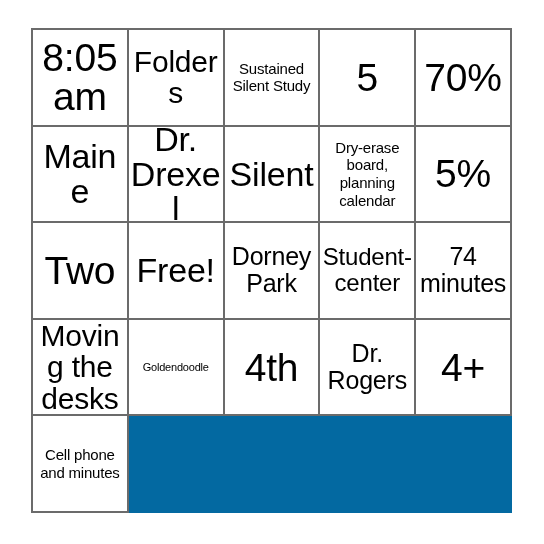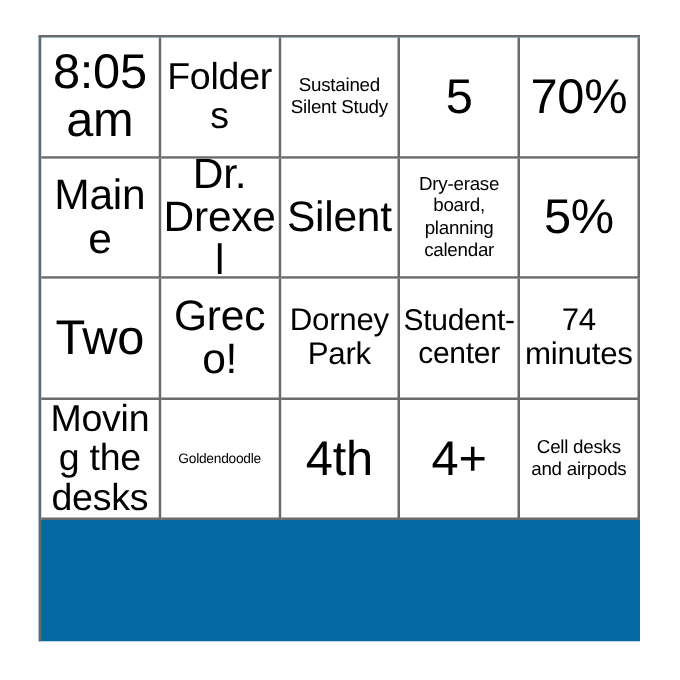--- a/index.html
+++ b/index.html
@@ -92,39 +92,42 @@
     <div class="cell fs-xs">
       <span class="cell-text">Dry-erase board, planning calendar</span>
     </div>
     <div class="cell fs-xxl">
       <span class="cell-text">5%</span>
     </div>
     <div class="cell fs-xxl">
       <span class="cell-text">Two</span>
     </div>
     <div class="cell fs-xl">
-      <span class="cell-text">Greco!</span>
+      <span class="cell-text">Free!</span>
     </div>
     <div class="cell fs-md">
       <span class="cell-text">Dorney Park</span>
     </div>
     <div class="cell fs-sm">
       <span class="cell-text">Student-center</span>
     </div>
     <div class="cell fs-md">
       <span class="cell-text">74 minutes</span>
     </div>
     <div class="cell fs-lg">
       <span class="cell-text">Moving the desks</span>
     </div>
     <div class="cell fs-xxs">
       <span class="cell-text">Goldendoodle</span>
     </div>
     <div class="cell fs-xxl">
       <span class="cell-text">4th</span>
     </div>
+    <div class="cell fs-md">
+      <span class="cell-text">Dr. Rogers</span>
+    </div>
     <div class="cell fs-xxl">
       <span class="cell-text">4+</span>
     </div>
     <div class="cell fs-xs">
-      <span class="cell-text">Cell desks and airpods</span>
+      <span class="cell-text">Cell phone and minutes</span>
     </div>
   </div>
 
 </body></html>

